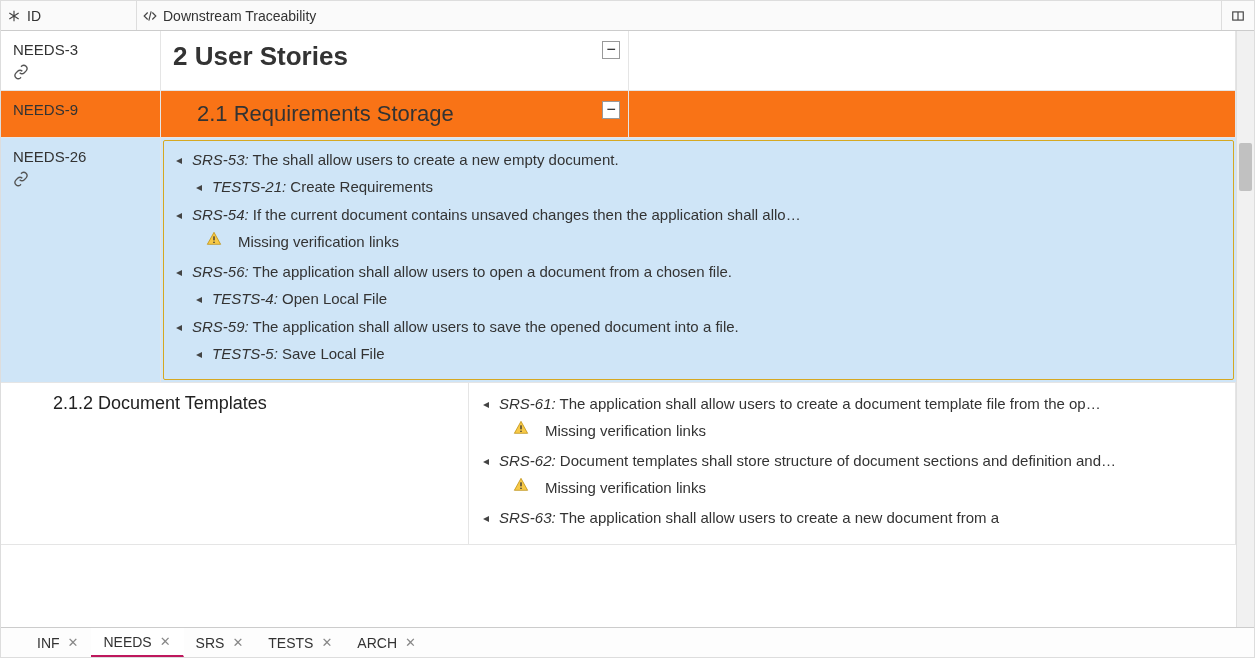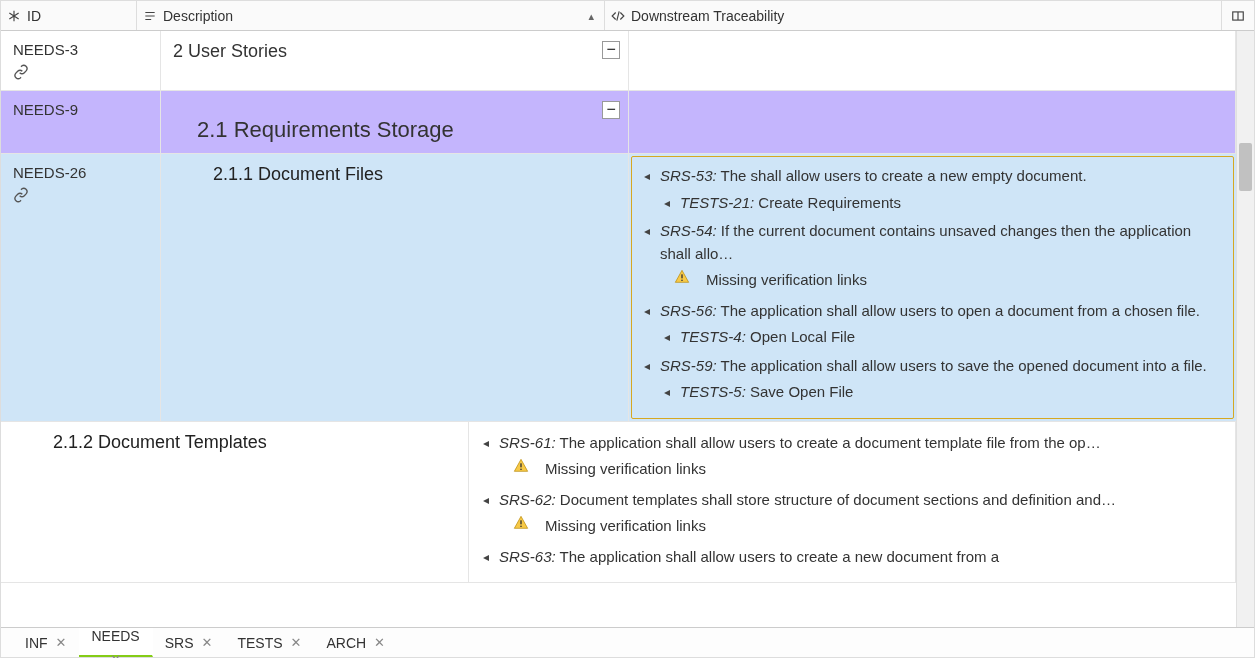--- a/index.html
+++ b/index.html
@@ -14,48 +14,48 @@
 .hdr-cell { display: flex; align-items: center; padding: 0 6px; border-right: 1px solid #ddd; gap: 6px; }
 .hdr-id { width: 136px; }
 .hdr-desc { width: 468px; position: relative; }
 .hdr-trace { flex: 1; }
 .hdr-ctrls { width: 32px; border-right: none; justify-content: center; }
 .sort-arrow { position: absolute; right: 10px; top: 50%; transform: translateY(-50%); font-size: 11px; color: #666; }
 .icon-svg { display: inline-block; vertical-align: middle; }
 
 
 .row { display: flex; border-bottom: 1px solid #e5e5e5; }
-.row.alt { background: #c4b5fd; }
+.row.alt { background: #f97316; }
 .row.sel { background: #cfe5f7; }
 .cell { padding: 10px 12px; border-right: 1px solid #e5e5e5; }
 .cell-id { width: 160px; font-size: 15px; color: #333; }
 .cell-id .link-icon { display: block; margin-top: 6px; }
 .cell-desc { width: 468px; position: relative; }
 .cell-trace { flex: 1; font-size: 15px; line-height: 1.5; padding: 10px 14px; }
 .row.sel .cell-trace { border: 1.5px solid #d6a821; margin: 2px; border-radius: 2px; padding: 8px 12px; }
 .desc-txt { font-size: 18px; font-weight: 400; color: #222; }
-.desc-h1 { font-size: 18px; font-weight: 400; }
+.desc-h1 { font-size: 26px; font-weight: 700; }
 .desc-h2 { font-size: 22px; font-weight: 400; }
-.indent-1 { padding-left: 24px; margin-top: 16px; }
+.indent-1 { padding-left: 24px; }
 .indent-2 { padding-left: 40px; }
 .collapse-btn { position: absolute; right: 8px; top: 10px; width: 18px; height: 18px; border: 1px solid #999; background: #fff; font-size: 15px; line-height: 14px; text-align: center; cursor: pointer; font-family: monospace; }
 
 
 .trace-item { position: relative; padding-left: 16px; margin-bottom: 4px; }
 .trace-sub { position: relative; padding-left: 36px; margin-bottom: 6px; }
 .tri { position: absolute; left: 0; top: 2px; font-size: 12px; color: #444; }
 .trace-sub .tri { left: 20px; }
 .trace-id { font-style: italic; }
 .warn { display: flex; align-items: center; gap: 16px; padding-left: 30px; margin-bottom: 8px; }
 .warn-icon { display: inline-block; }
 
 
-.tabs { display: flex; align-items: center; height: 30px; border-top: 1px solid #ccc; background: #fdfdfd; padding-left: 12px; }
+.tabs { display: flex; align-items: center; height: 30px; border-top: 1px solid #ccc; background: #fdfdfd; padding-left: 24px; }
 .tab { display: flex; align-items: center; padding: 0 12px; height: 100%; gap: 8px; font-size: 14px; color: #333; cursor: pointer; border-right: 1px solid transparent; }
-.tab.active { border-bottom: 2px solid #84cc16; background: #fff; flex-direction: column; }
+.tab.active { border-bottom: 2px solid #be185d; background: #fff; }
 .tab-close { color: #888; font-size: 13px; }
 
 
 .scrollbar-v { width: 18px; background: #f1f1f1; position: relative; border-left: 1px solid #e0e0e0; }
 .scroll-thumb { position: absolute; left: 2px; right: 2px; top: 112px; height: 48px; background: #c1c1c1; border-radius: 2px; }
 
 .link-icon svg, .icon-svg svg { display: block; }
 </style>
 </head>
 <body>
@@ -63,29 +63,20 @@
 <div class="app">
 
   <div class="hdr">
     <div class="hdr-cell hdr-id">
       <span class="icon-svg">
         <svg width="14" height="14" viewBox="0 0 24 24" fill="none" stroke="#444" stroke-width="2">
             <path d="M12 3v18M4 7l16 10M20 7L4 17"></path>
           </svg>
       </span>
       <span>ID</span>
-    </div>
-    <div class="hdr-cell hdr-desc">
-      <span class="icon-svg">
-        <svg width="14" height="14" viewBox="0 0 24 24" fill="none" stroke="#444" stroke-width="2">
-            <path d="M4 6h16M4 12h16M4 18h10"></path>
-          </svg>
-      </span>
-      <span>Description</span>
-      <span class="sort-arrow">▴</span>
     </div>
     <div class="hdr-cell hdr-trace">
       <span class="icon-svg">
         <svg width="14" height="14" viewBox="0 0 24 24" fill="none" stroke="#444" stroke-width="2">
             <path d="M8 6l-6 6 6 6M16 6l6 6-6 6M14 4l-4 16"></path>
           </svg>
       </span>
       <span>Downstream Traceability</span>
     </div>
     <div class="hdr-cell hdr-ctrls">
@@ -122,39 +113,36 @@
             </div>
             <div class="cell cell-trace"></div>
           </div>
           <div class="row sel">
             <div class="cell cell-id"><span>NEEDS-26</span><span class="link-icon">
                 <svg width="16" height="16" viewBox="0 0 24 24" fill="none" stroke="#555" stroke-width="2">
                   <path d="M10 13a5 5 0 0 0 7 0l3-3a5 5 0 0 0-7-7l-1 1"></path>
                   <path d="M14 11a5 5 0 0 0-7 0l-3 3a5 5 0 0 0 7 7l1-1"></path>
                 </svg>
               </span></div>
-            <div class="cell cell-desc">
-              <div class="desc-txt indent-2">2.1.1 Document Files</div>
-            </div>
             <div class="cell cell-trace">
               <div class="trace-item"><span class="tri">◂</span><span class="trace-id">SRS-53:</span><span> The shall allow users to create a new empty document.</span></div>
               <div class="trace-sub"><span class="tri">◂</span><span class="trace-id">TESTS-21:</span><span> Create Requirements</span></div>
               <div class="trace-item"><span class="tri">◂</span><span class="trace-id">SRS-54:</span><span> If the current document contains unsaved changes then the application shall allo…</span></div>
               <div class="warn">
                 <span class="warn-icon"><svg width="16" height="16" viewBox="0 0 24 24">
                     <path d="M12 2 L22 20 L2 20 Z" fill="#f7c948" stroke="#b58500" stroke-width="1"></path>
                     <rect x="11" y="8" width="2" height="6" fill="#333"></rect>
                     <rect x="11" y="16" width="2" height="2" fill="#333"></rect>
                   </svg></span>
                 <span>Missing verification links</span>
               </div>
               <div class="trace-item"><span class="tri">◂</span><span class="trace-id">SRS-56:</span><span> The application shall allow users to open a document from a chosen file.</span></div>
               <div class="trace-sub"><span class="tri">◂</span><span class="trace-id">TESTS-4:</span><span> Open Local File</span></div>
               <div class="trace-item"><span class="tri">◂</span><span class="trace-id">SRS-59:</span><span> The application shall allow users to save the opened document into a file.</span></div>
-              <div class="trace-sub"><span class="tri">◂</span><span class="trace-id">TESTS-5:</span><span> Save Open File</span></div>
+              <div class="trace-sub"><span class="tri">◂</span><span class="trace-id">TESTS-5:</span><span> Save Local File</span></div>
             </div>
           </div>
           <div class="row">
             <div class="cell cell-desc">
               <div class="desc-txt indent-2">2.1.2 Document Templates</div>
             </div>
             <div class="cell cell-trace">
               <div class="trace-item"><span class="tri">◂</span><span class="trace-id">SRS-61:</span><span> The application shall allow users to create a document template file from the op…</span></div>
               <div class="warn">
                 <span class="warn-icon"><svg width="16" height="16" viewBox="0 0 24 24">

